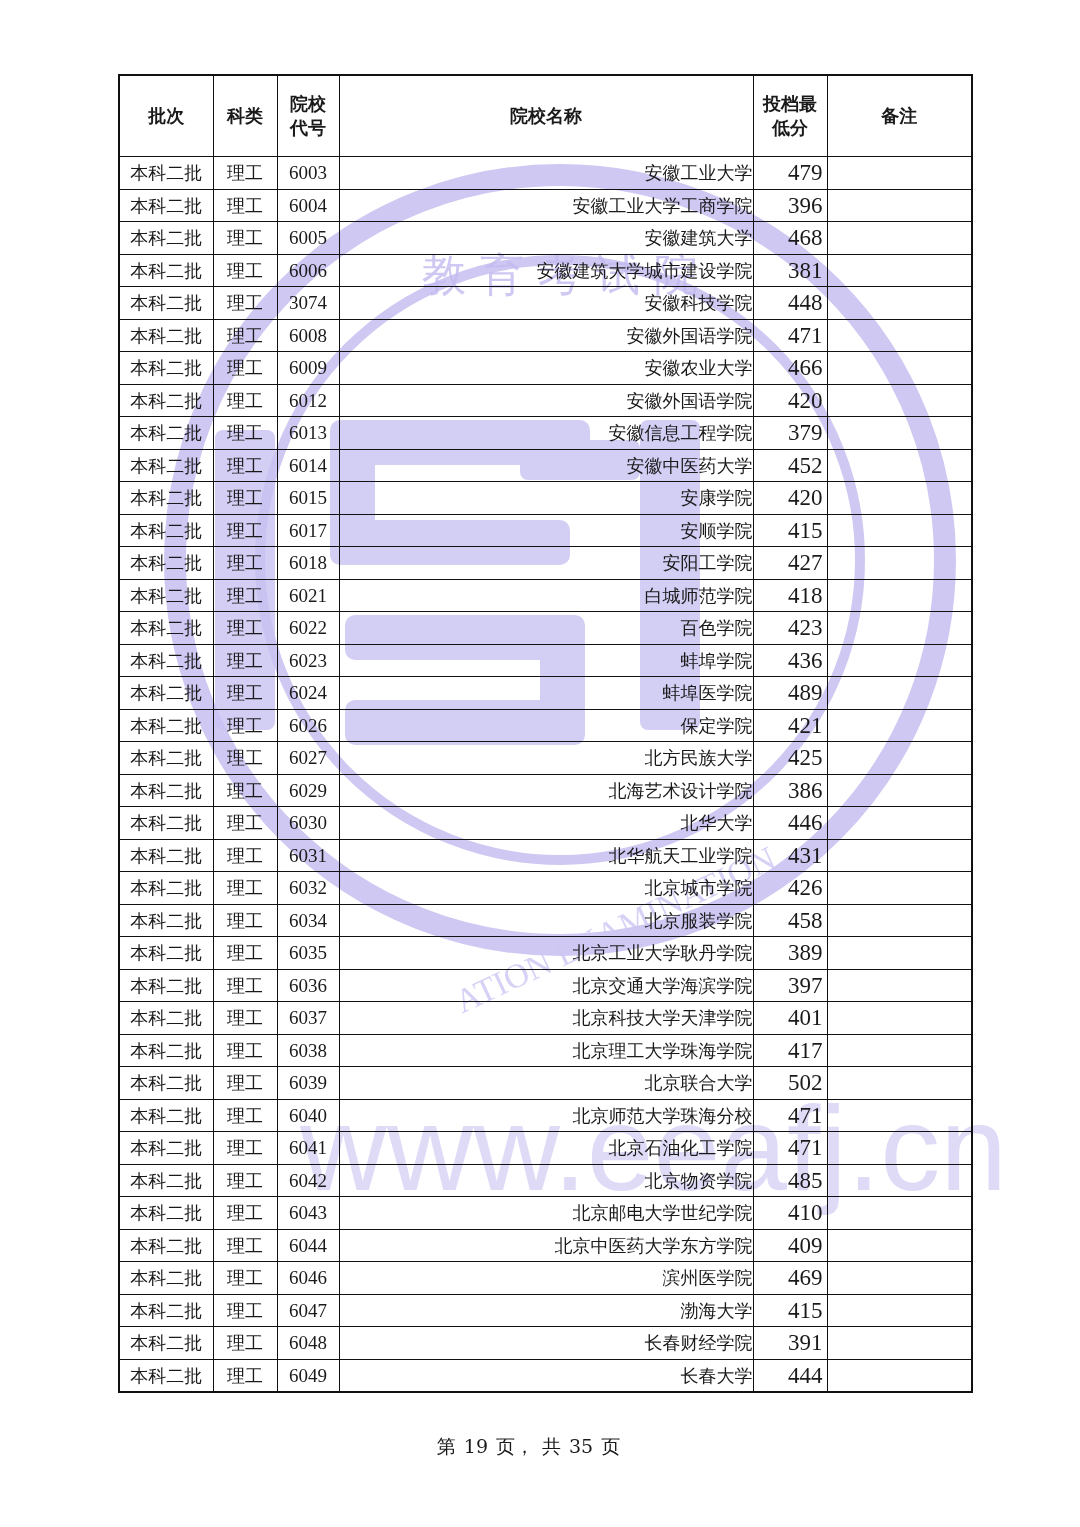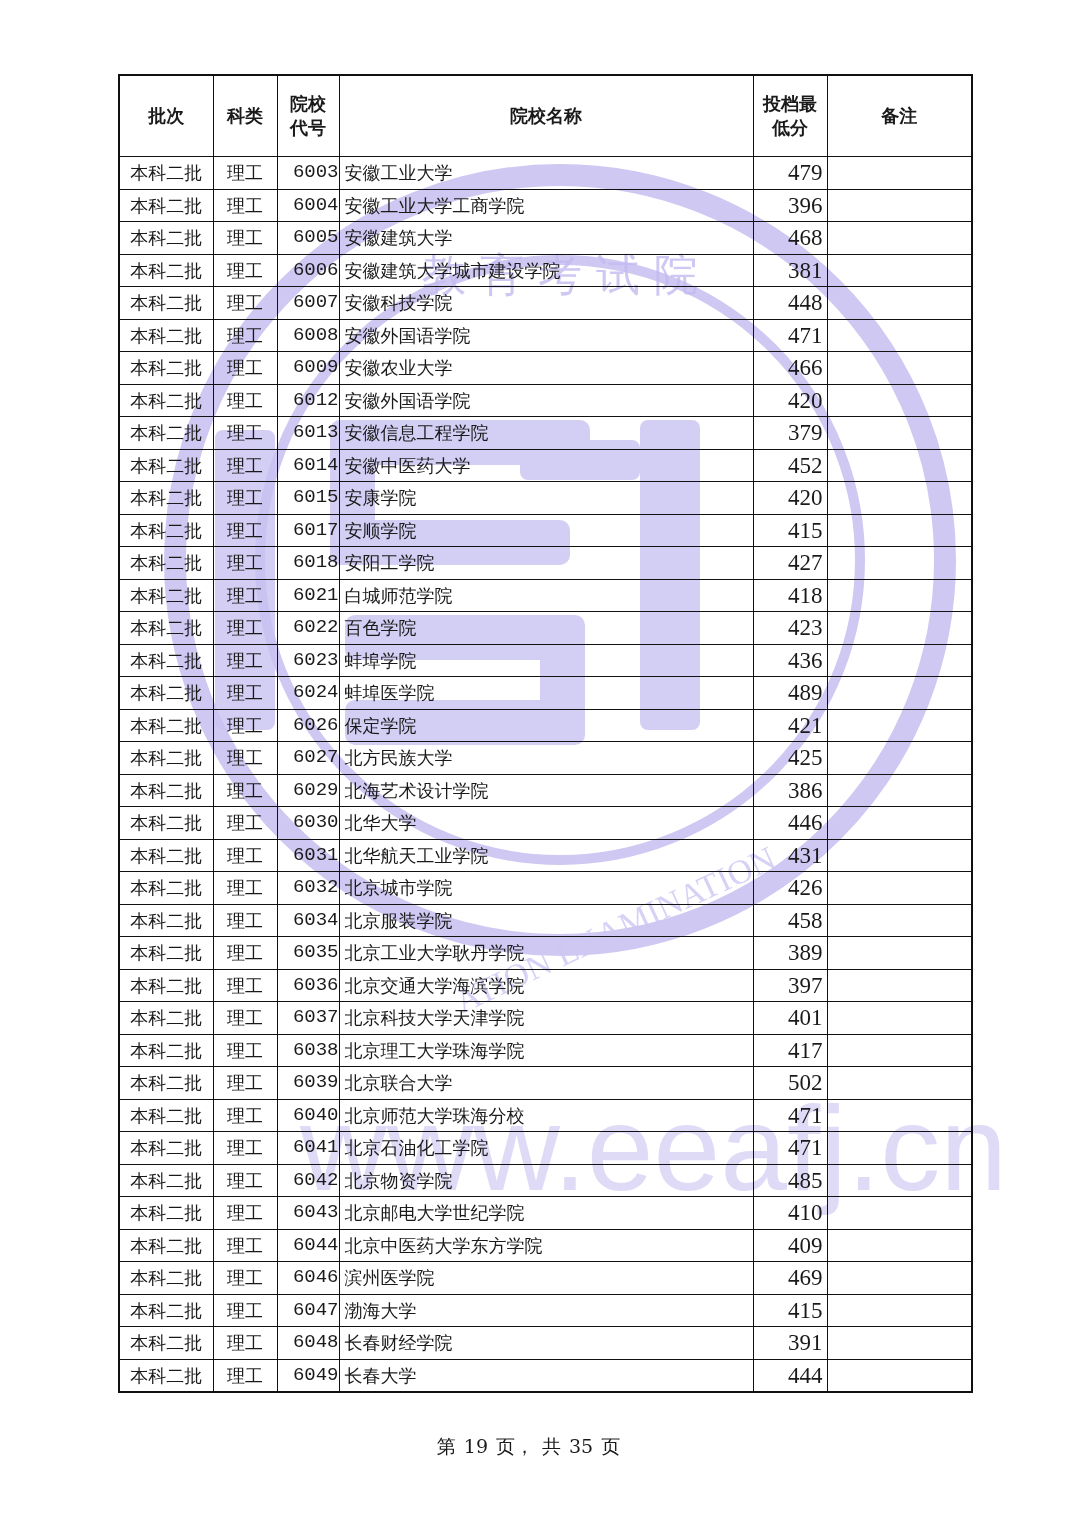--- a/index.html
+++ b/index.html
@@ -5,22 +5,22 @@
     html, body { margin: 0; padding: 0; background: #ffffff; }
     body { width: 1080px; height: 1527px; position: relative; overflow: hidden;
            font-family: "DejaVu Serif", "Liberation Serif", serif; color: #1a1a1a; }
     .watermark { position: absolute; left: 0; top: 0; width: 1080px; height: 1527px; pointer-events: none; z-index: 0; }
     .table-wrap { position: absolute; left: 118px; top: 74px; width: 815px; z-index: 1; border-radius: 15px; }
     table { border-collapse: collapse; width: 853px; table-layout: fixed; border: 2px solid #111; }
     th, td { border: 1.6px solid #111; padding: 0; font-size: 18px; height: 31.5px; line-height: 31px; }
     th { font-weight: bold; font-size: 18px; height: 80px; line-height: 24px; text-align: center; }
     td.c-batch { text-align: center; letter-spacing: 0px; margin-left: 24px; }
     td.c-cat { text-align: center; }
-    td.c-code { text-align: right; font-family: Liberation Mono, monospace; font-size: 19px; }
-    td.c-name { text-align: left; padding-left: 5px; }
+    td.c-code { text-align: center; font-family: Liberation Serif, serif; font-size: 19px; }
+    td.c-name { text-align: right; padding-left: 5px; }
     td.c-score { text-align: right; padding-right: 4px; font-family: "Liberation Serif", serif; font-size: 23px; }
     td.c-note { }
     .footer { position: absolute; left: 0; width: 1057px; top: 1434px; text-align: center; font-size: 19px; z-index: 1; }
     .footer span { margin: 0 4px; }
   </style>
 </head>
 <body>
 
 <svg class="watermark" viewBox="0 0 1080 1527" xmlns="http://www.w3.org/2000/svg">
   <g fill="none" stroke="#c6bff0" opacity="0.85">
@@ -98,21 +98,21 @@
           <td class="c-batch">本科二批</td>
           <td class="c-cat">理工</td>
           <td class="c-code">6006</td>
           <td class="c-name">安徽建筑大学城市建设学院</td>
           <td class="c-score">381</td>
           <td class="c-note"></td>
         </tr>
         <tr>
           <td class="c-batch">本科二批</td>
           <td class="c-cat">理工</td>
-          <td class="c-code">6007</td>
+          <td class="c-code">3074</td>
           <td class="c-name">安徽科技学院</td>
           <td class="c-score">448</td>
           <td class="c-note"></td>
         </tr>
         <tr>
           <td class="c-batch">本科二批</td>
           <td class="c-cat">理工</td>
           <td class="c-code">6008</td>
           <td class="c-name">安徽外国语学院</td>
           <td class="c-score">471</td>

